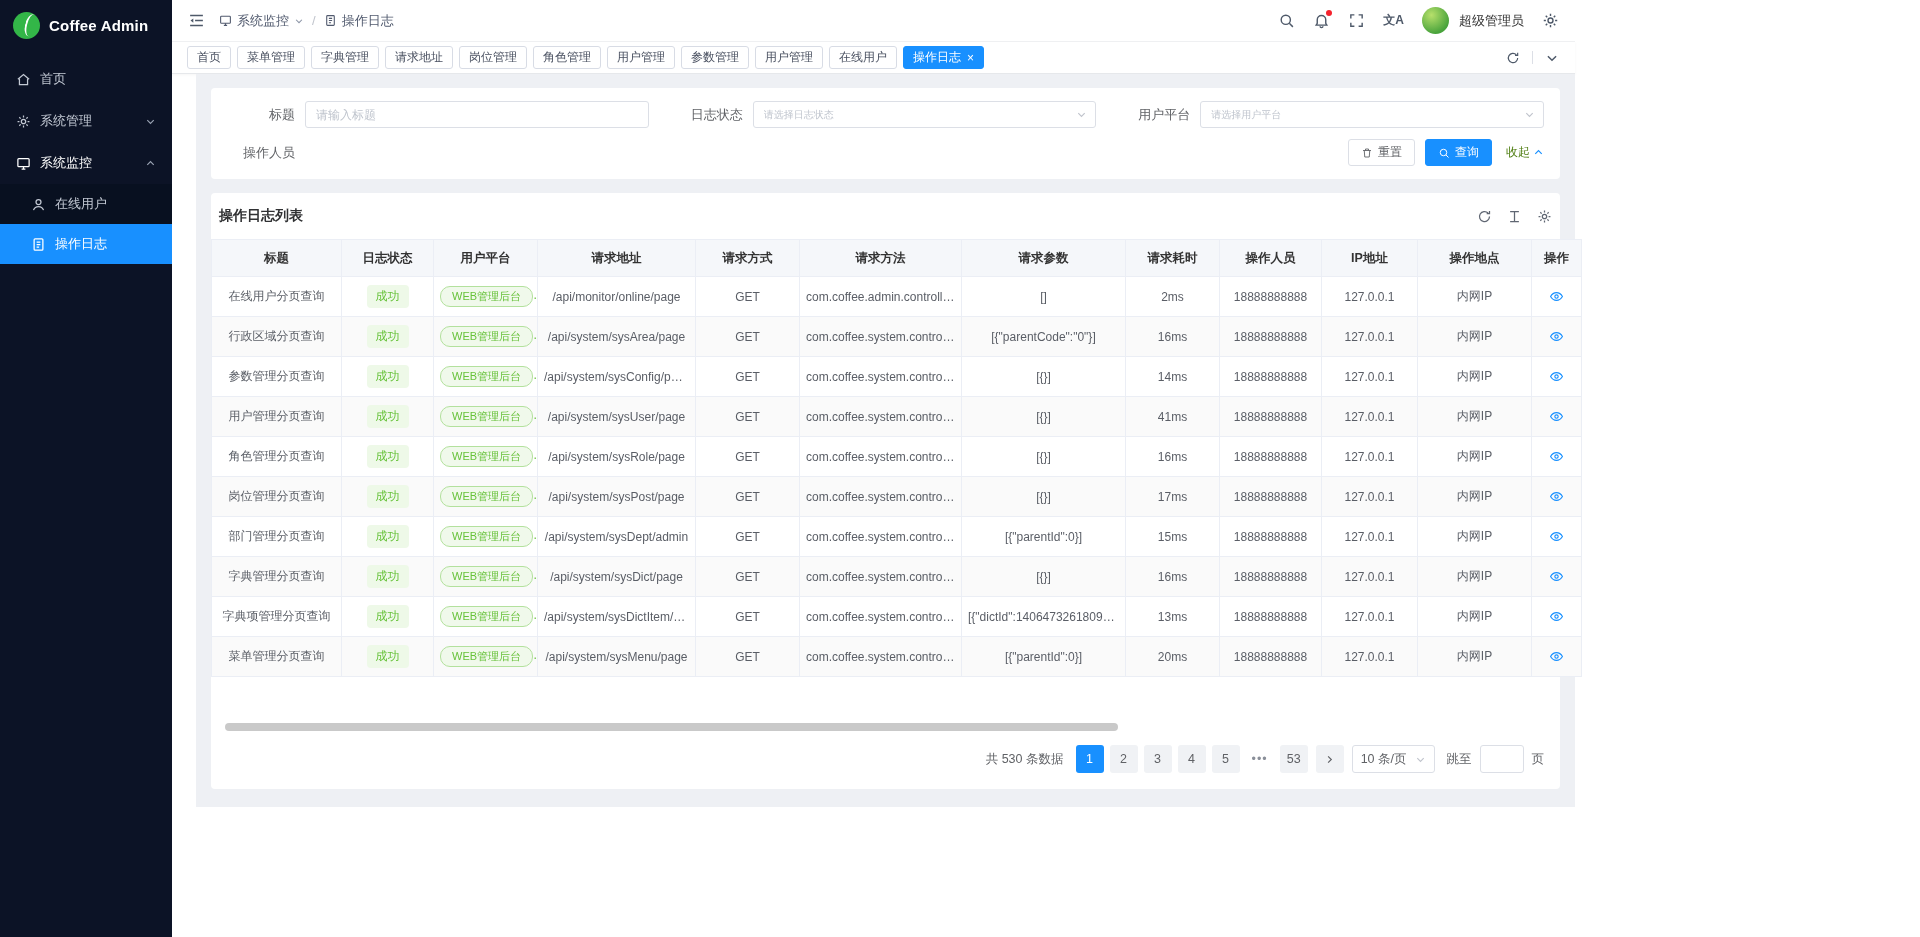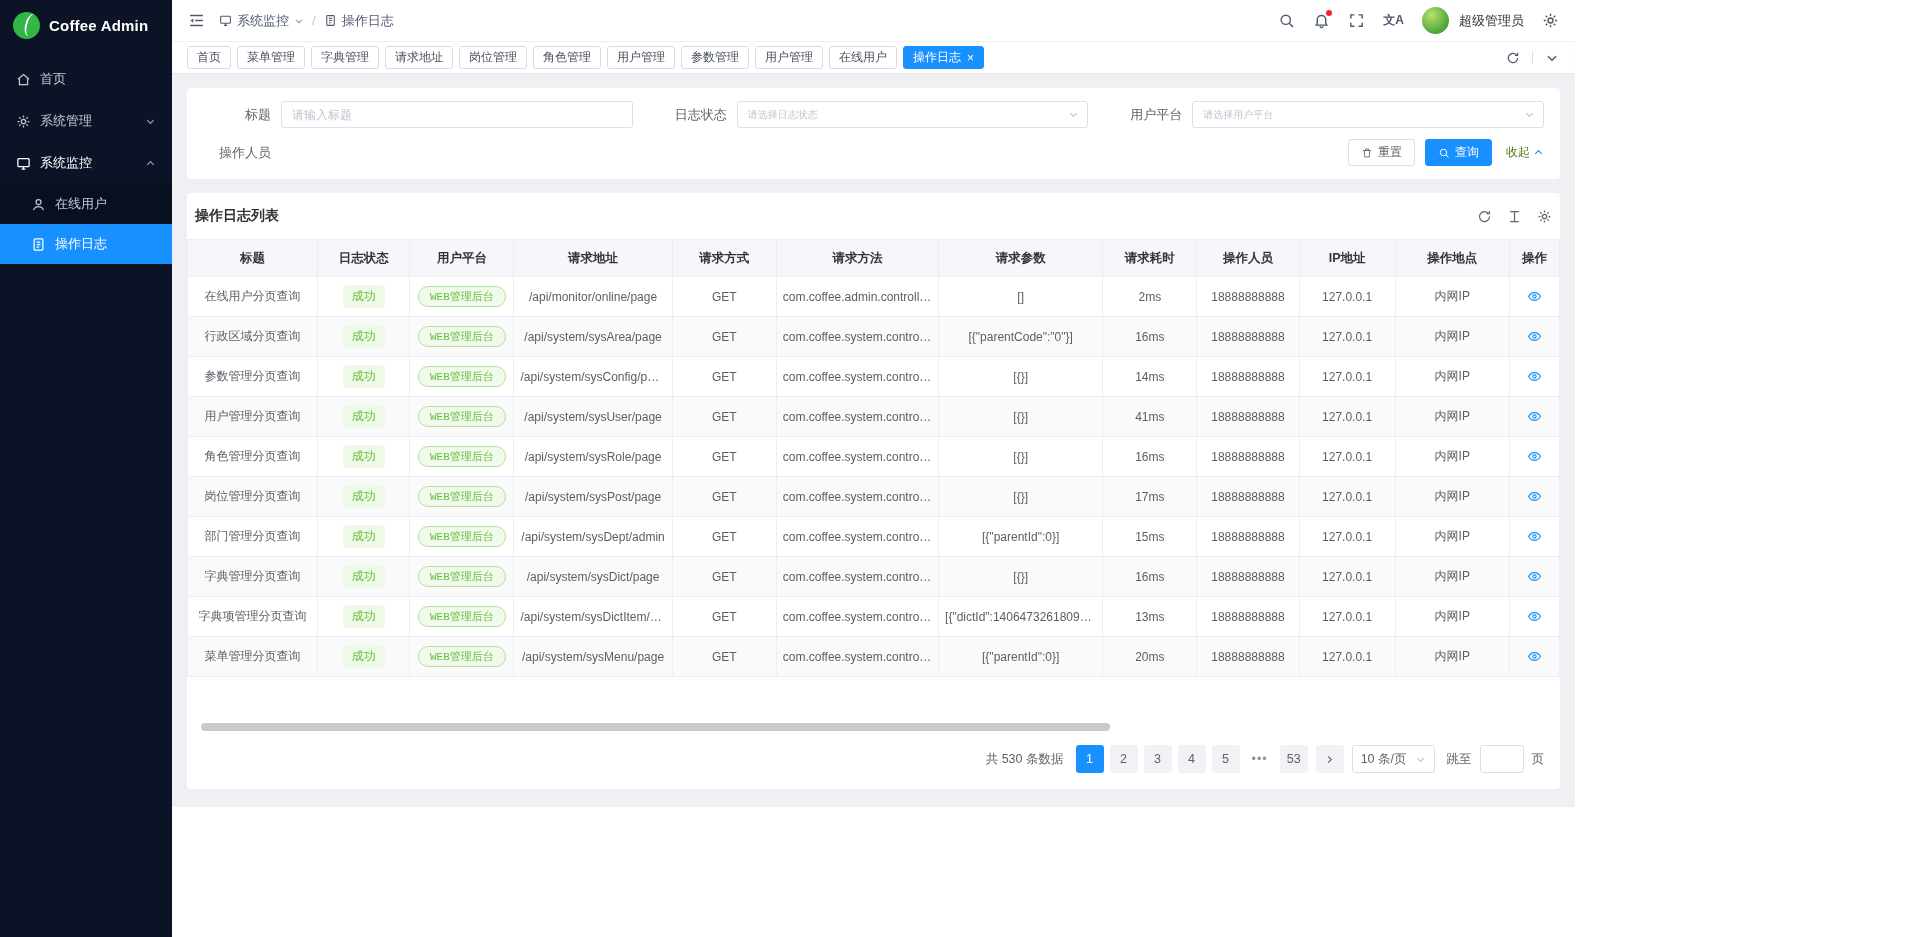--- a/index.html
+++ b/index.html
@@ -54,21 +54,21 @@
   .tab { height:23px; padding:0 9px; border:1px solid #d8dce5; border-radius:3px; background:#fff;
     display:inline-flex; align-items:center; gap:6px; font-size:12px; color:#495060; cursor:pointer; white-space:nowrap; }
   .tab.active { background:#1890ff; border-color:#1890ff; color:#fff; }
   .tab-close { font-size:12px; line-height:1; cursor:pointer; }
   .tab-tools { display:flex; align-items:center; gap:12px; color:#4e5969; padding-left:12px; }
   .tt-icon { width:14px; height:14px; display:inline-flex; cursor:pointer; }
   .tt-icon svg { width:100%; height:100%; }
   .tt-divider { width:1px; height:13px; background:#dcdfe6; }
 
   
-  .content { background:#eef0f4; padding:14px 15px 18px; display:flex; flex-direction:column; gap:14px; }
+  .content { background:#eef0f4; padding:14px 15px 18px; display:flex; flex-direction:column; gap:14px;margin-left:24px; }
   .card { background:#fff; border-radius:4px; }
 
   .filter-card { padding:13px 16px 13px; }
   .filter-grid { display:grid; grid-template-columns:1fr 1fr 1fr; column-gap:26px; row-gap:11px; }
   .filter-item { display:flex; align-items:center; height:27px; }
   .f-label { width:68px; min-width:68px; text-align:right; margin-right:10px; font-size:13px; color:#606266; white-space:nowrap; }
   .f-input { flex:1; height:27px; border:1px solid #dcdfe6; border-radius:3px; padding:0 10px; font-size:12px;
     color:#606266; outline:none; background:#fff; font-family:inherit; min-width:0; }
   .f-input::placeholder { color:#bfc4cd; }
   .f-select { flex:1; height:27px; border:1px solid #dcdfe6; border-radius:3px; padding:0 8px 0 10px;
@@ -95,21 +95,21 @@
   .log-table th, .log-table td { border:1px solid #ebeef5; text-align:center; white-space:nowrap;
     overflow:hidden; text-overflow:ellipsis; padding:0 6px; }
   .log-table th { height:37px; background:#f5f7fa; color:#333; font-weight:700; font-size:12.5px; }
   .log-table td { height:40px; color:#5a5e66; background:#fff; }
   .log-table tbody tr:nth-child(even) td { background:#fafafa; }
   .c0{width:130px}.c1{width:92px}.c2{width:104px}.c3{width:158px}.c4{width:104px}.c5{width:162px}
   .c6{width:164px}.c7{width:94px}.c8{width:102px}.c9{width:96px}.c10{width:114px}.c11{width:50px}
   .log-table .c11 { border-left:1px solid #e3e6eb; box-shadow:-5px 0 6px -4px rgba(0,0,0,.15); }
   .tag-status { display:inline-block; padding:3px 9px; border-radius:4px; background:#eef9e8; color:#67c23a; font-size:12px; }
   .tag-platform { display:inline-block; padding:2px 11px; border-radius:10px; background:#f0f9eb; color:#67c23a;
-    border:1px solid #b3e19d; font-size:11px;font-family:Liberation Mono, monospace; }
+    border:1px solid #b3e19d; font-size:11px; }
   .eye { width:15px; height:15px; color:#1890ff; display:inline-flex; cursor:pointer; vertical-align:middle; }
   .eye svg { width:100%; height:100%; }
 
   .hscroll { height:8px; margin:46px 8px 0; position:relative; }
   .hthumb { position:absolute; left:6px; top:0; width:67%; height:8px; border-radius:4px; background:#c9c9c9; cursor:pointer; }
 
   .pagination { display:flex; align-items:center; justify-content:flex-end; gap:8px; padding:14px 16px 8px; font-size:12.5px; color:#606266; }
   .pg-total { margin-right:4px; white-space:nowrap; }
   .pg-pages { display:flex; gap:6px; }
   .pg-btn { min-width:28px; height:28px; border:none; border-radius:3px; background:#f0f2f5; color:#606266;

